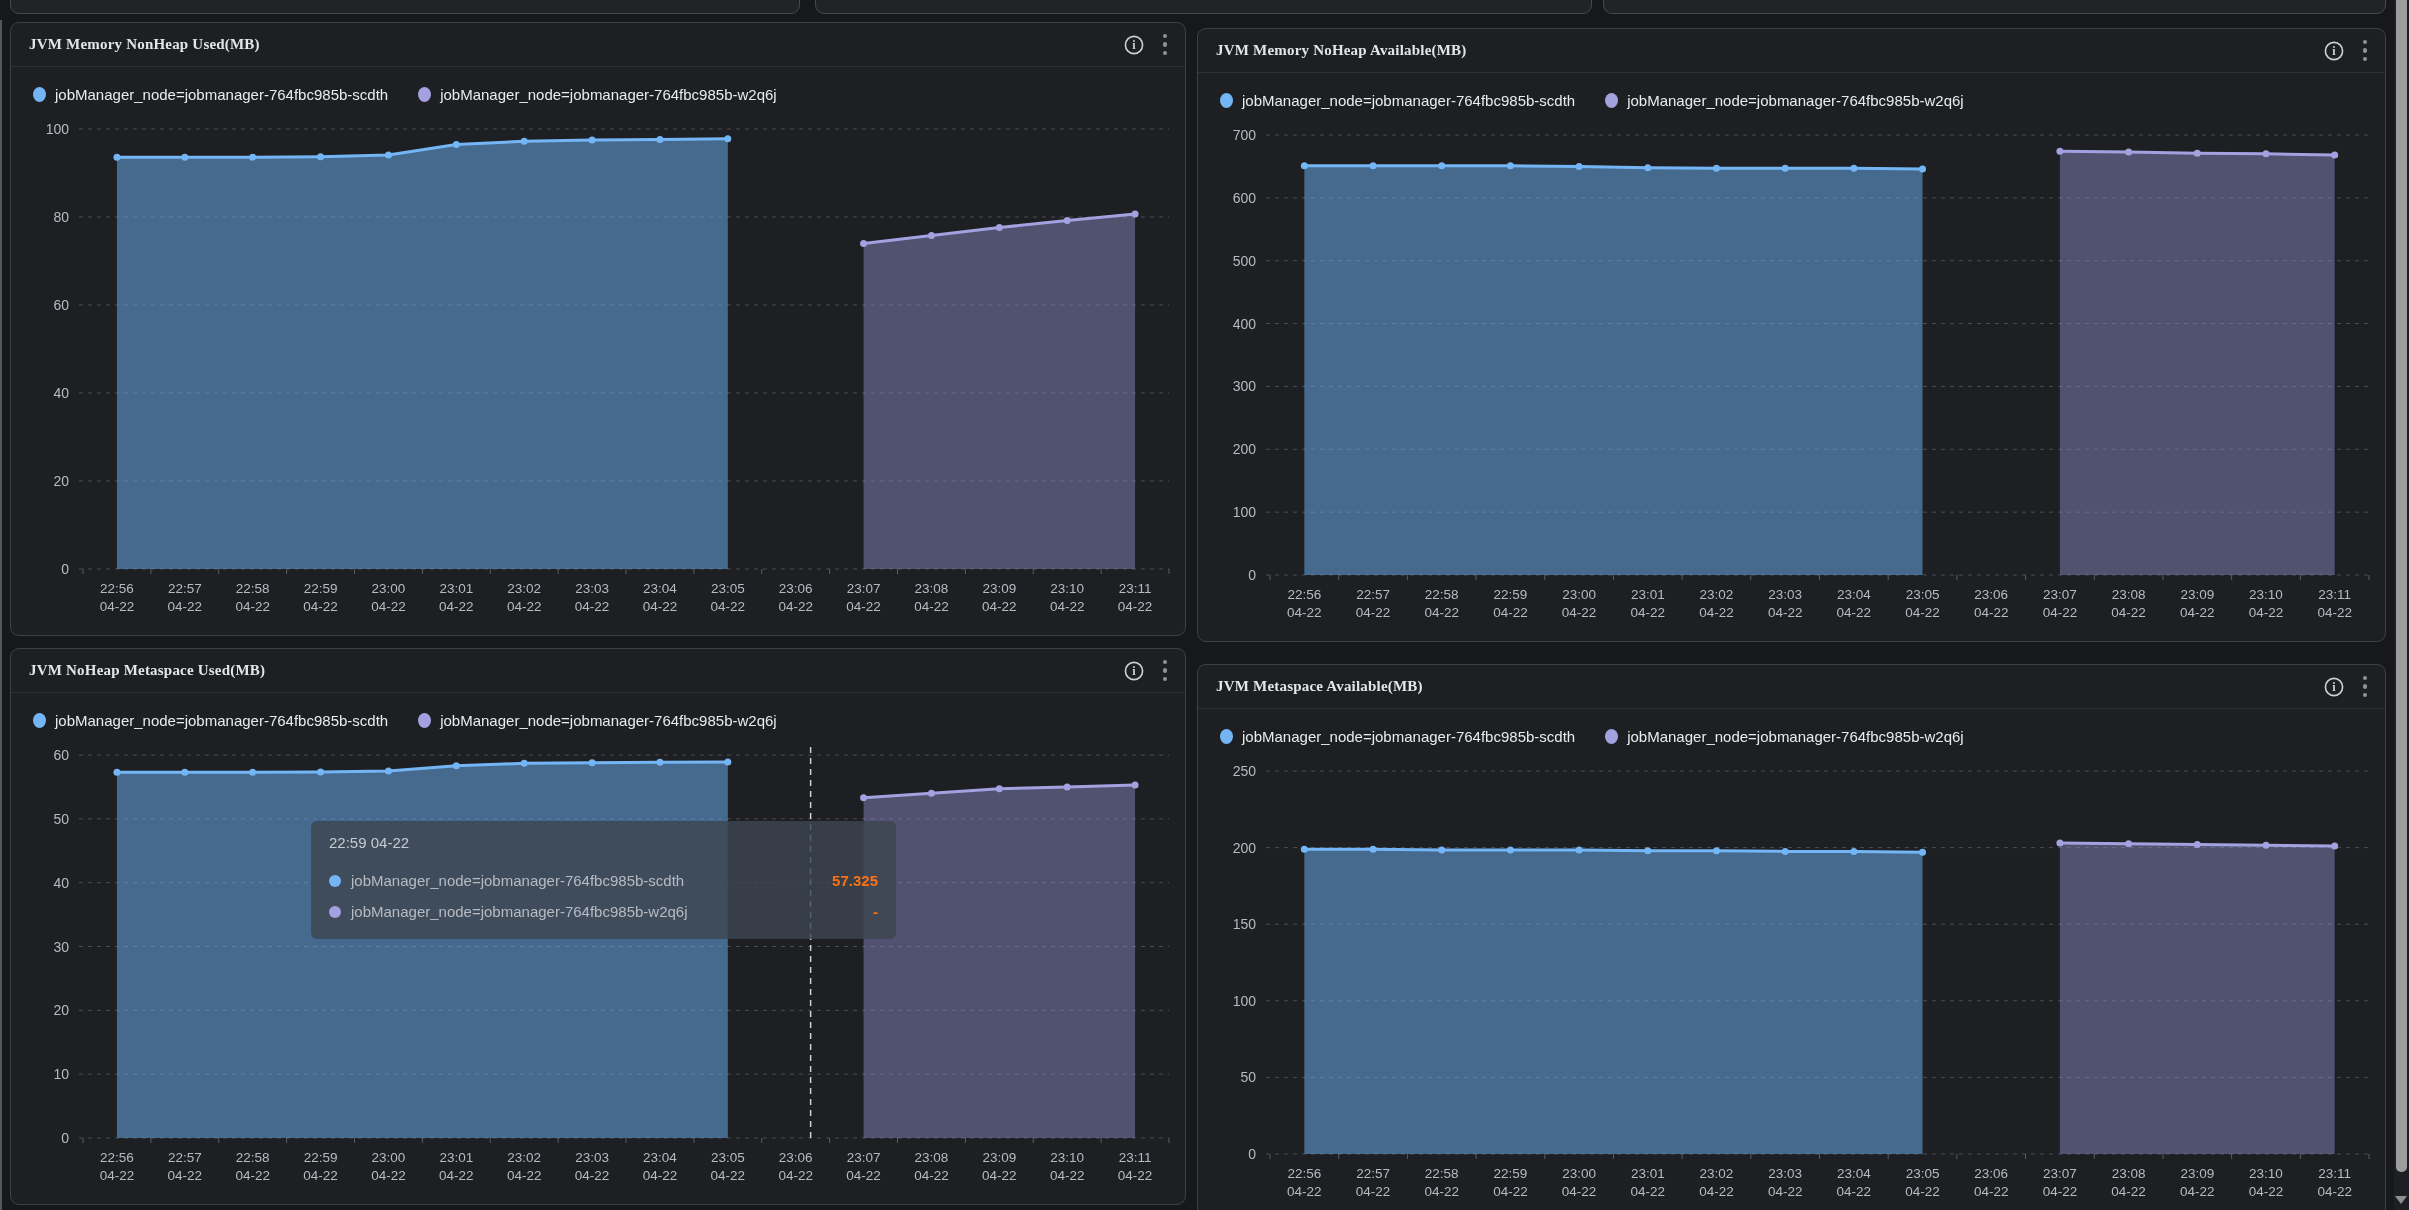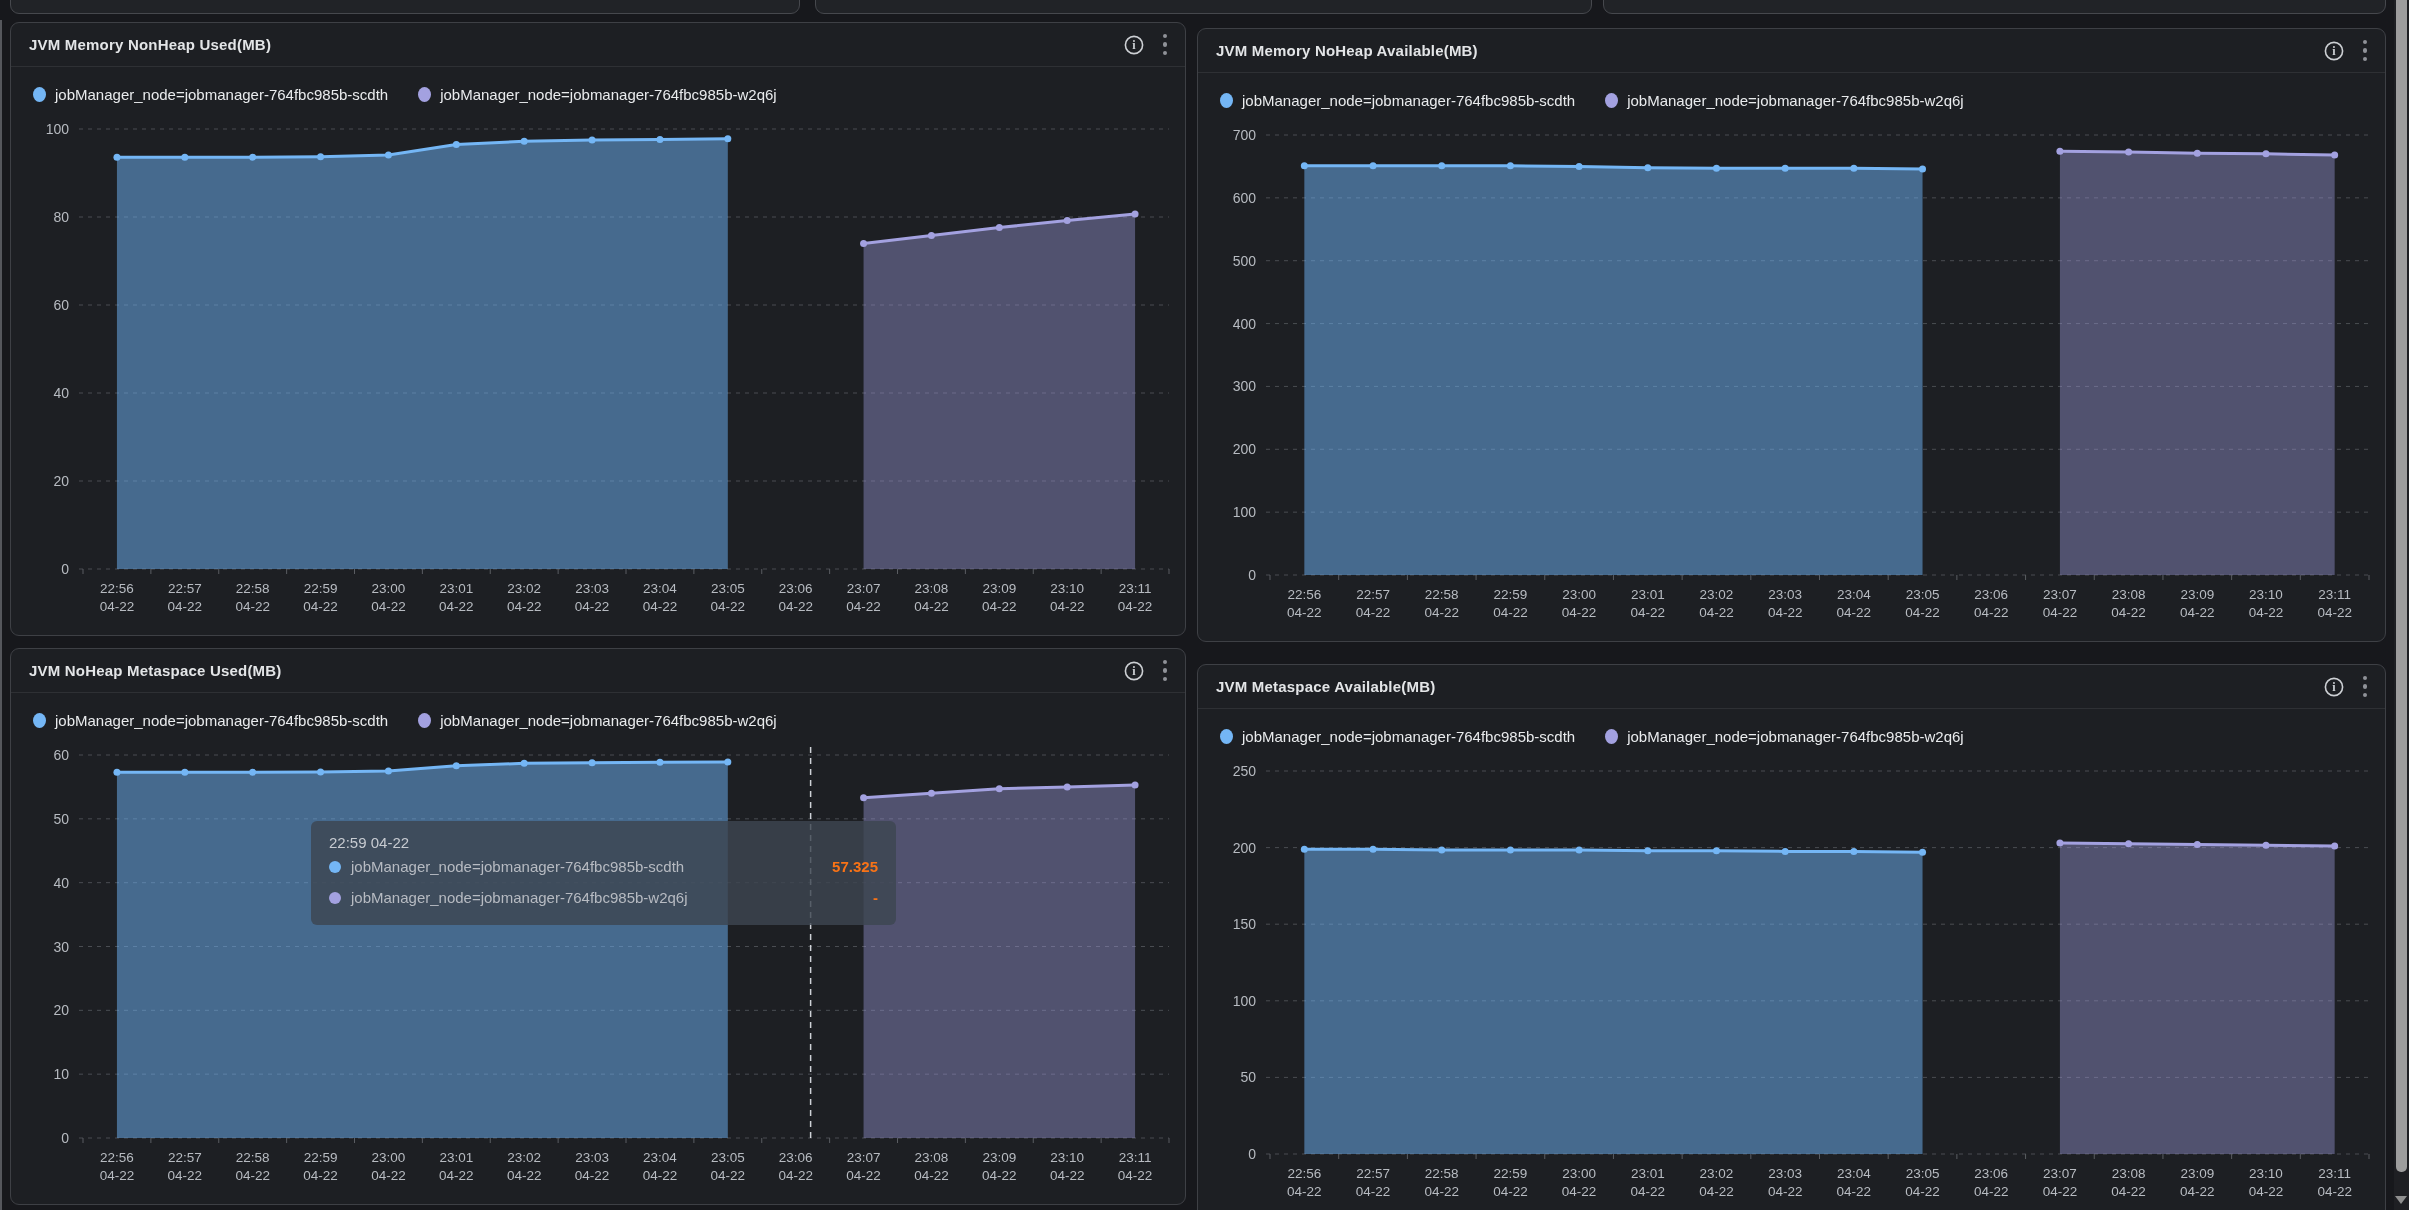--- a/index.html
+++ b/index.html
@@ -19,39 +19,39 @@
 
   .panel{position:absolute;background:#1d1f23;border:1px solid #3e4045;border-radius:9px;
     box-sizing:border-box;}
   .p0{left:10px;top:22px;width:1176px;height:614px;}
   .p1{left:1197px;top:28px;width:1189px;height:614px;}
   .p2{left:10px;top:648px;width:1176px;height:557px;}
   .p3{left:1197px;top:664px;width:1189px;height:557px;}
 
   .panel-header{height:44px;display:flex;align-items:center;justify-content:space-between;
     border-bottom:1px solid #2e3034;padding:0 16px 0 18px;box-sizing:border-box;}
-  .panel-title{margin:0;font-size:15px;font-weight:700;color:#e3e5e7;letter-spacing:.2px;}
+  .panel-title{margin:0;font-size:15px;font-weight:700;color:#e3e5e7;letter-spacing:.2px;font-family:Liberation Serif, serif;}
   .panel-actions{display:flex;align-items:center;gap:16px;}
   .info-btn{display:flex;align-items:center;cursor:pointer;}
   .kebab{display:flex;flex-direction:column;gap:4px;cursor:pointer;padding:2px;}
   .kebab i{width:4.5px;height:4.5px;border-radius:50%;background:#8f9298;}
 
   .legend{display:flex;gap:30px;padding:12px 0 0 22px;height:30px;align-items:center;}
   .legend-item{display:flex;align-items:center;gap:9px;font-size:15px;color:#e9ebed;}
   .dot{width:13px;height:15px;border-radius:50%;flex:none;}
   .dot.blue{background:#74b6f5;}
   .dot.purple{background:#a3a1e0;}
 
   .chart{display:block;width:100%;height:calc(100% - 86px);}
   .ylab{fill:#b7bbc1;font-size:14px;}
   .xlab{fill:#b7bbc1;font-size:13.5px;}
 
   .tooltip{position:absolute;left:300px;top:172px;width:585px;border-radius:6px;
     background:rgba(61,69,81,0.82);padding:13px 18px 12px 18px;box-sizing:border-box;z-index:5;}
-  .tt-header{font-size:15px;color:#c7cbd1;margin-bottom:0;}
+  .tt-header{font-size:15px;color:#c7cbd1;margin-bottom:14px;}
   .tt-row{display:flex;align-items:center;gap:10px;height:31px;font-size:15px;}
   .tt-row .dot{width:12px;height:12px;}
   .tt-label{flex:1;color:#b7bbc2;}
   .tt-value{font-weight:700;color:#f97316;text-align:right;min-width:60px;}
 
   .scrollbar{position:absolute;right:0;top:0;width:15px;height:1210px;background:#1e1f23;}
   .scroll-thumb{position:absolute;left:2px;top:0;width:11px;height:1172px;background:#9d9d9d;
     border-radius:0 0 5px 5px;}
   .scroll-arrow{position:absolute;left:1px;bottom:6px;width:0;height:0;
     border-left:6.5px solid transparent;border-right:6.5px solid transparent;

